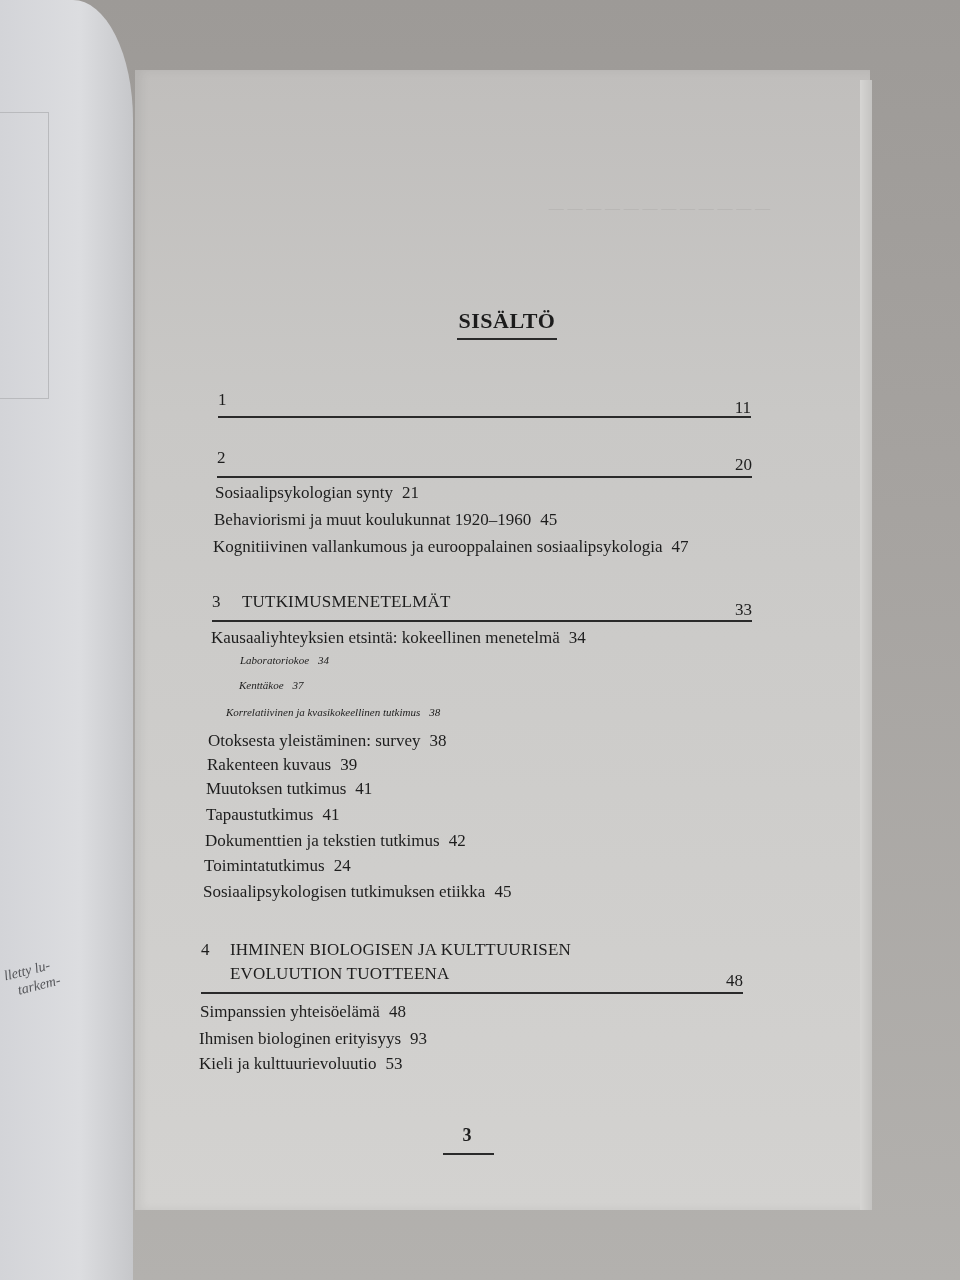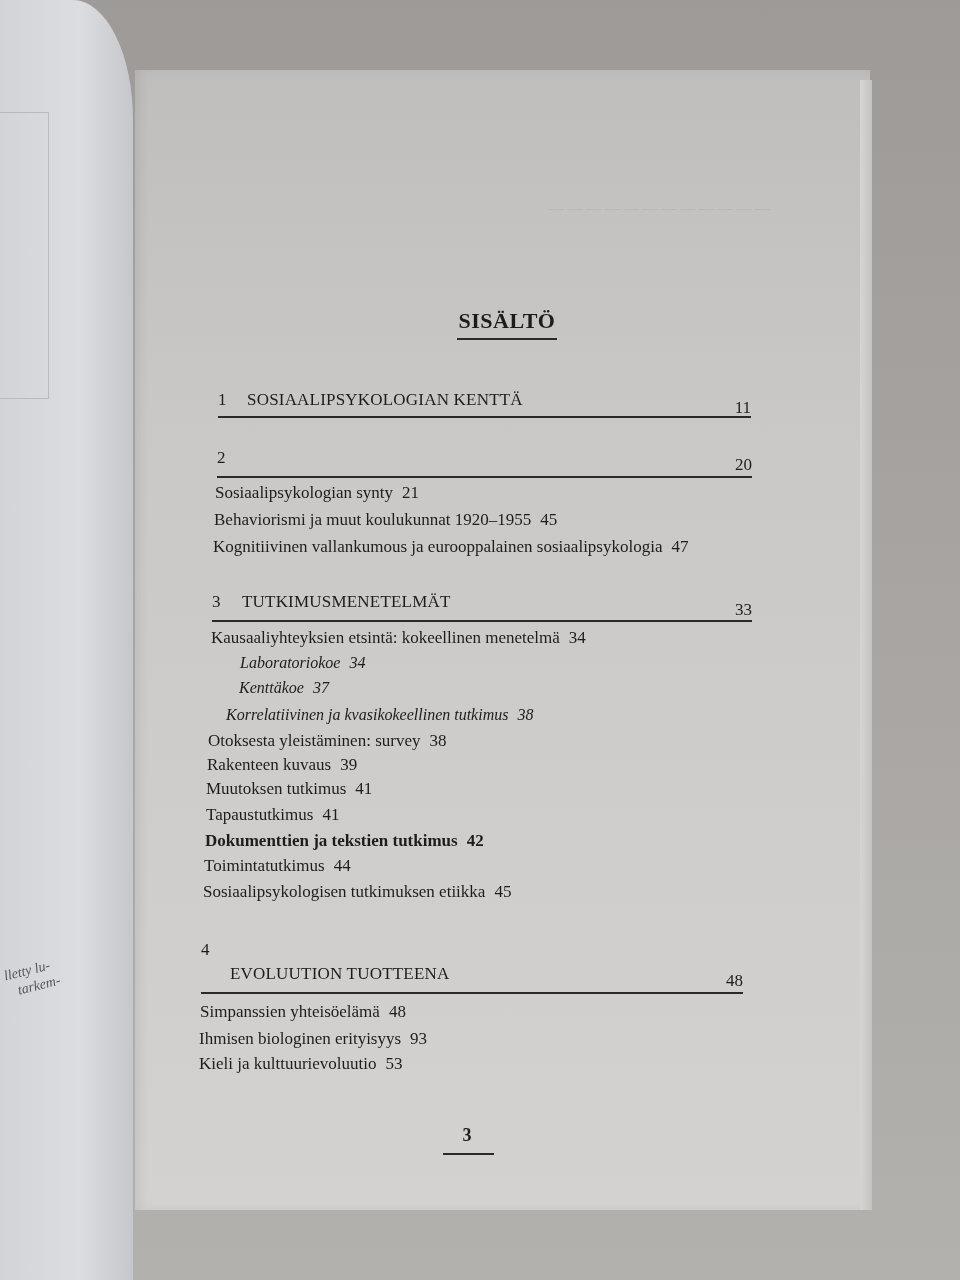--- a/index.html
+++ b/index.html
@@ -46,21 +46,21 @@
     transform: translateX(27px);
   }
   .chapter {
     position:absolute; color:#1d1d1d; font-size:17px;
   }
   .chapter .num { position:absolute; left:0; }
   .chapter .ttl { position:absolute; text-transform:uppercase; letter-spacing:0.2px; }
   .chapter .pg { position:absolute; right:0; }
   .chapter .rule { position:absolute; left:0; right:0; height:1.5px; background:#2a2a2a; }
   .entry { position:absolute; color:#1d1d1d; font-size:17px; white-space:nowrap; }
-  .entry.sub { font-style:italic; font-size:16px; }
+  .entry.sub { font-style:italic; font-size:11px; }
   .entry .p { margin-left:9px; }
   .folio {
     position:absolute; left:440px; top:1125px; width:54px; text-align:center;
     font-weight:bold; font-size:18px; color:#1e1e1e;
   }
   .folio-rule { position:absolute; left:443px; top:1153px; width:51px; height:2px; background:#2a2a2a; }
 </style>
 </head>
 <body>
 
@@ -76,54 +76,54 @@
 <div class="page-edge"></div>
 
 <div class="ghost" style="left:230px;top:200px;width:540px;">— — — — — — — — — — — —</div>
 
 <div class="title-wrap">
   <span class="title">SISÄLTÖ</span>
 </div>
 
 <div class="chapter" style="left:218px;top:390px;width:533px;height:30px;">
   <span class="num" style="top:0">1</span>
-  <span class="ttl" style="left:29px;top:0">SOSIAALIPSYKOLOGIAN KENTTÄ</span>
   <span class="pg" style="top:8px">11</span>
   <span class="rule" style="top:26px"></span>
 </div>
 
 <div class="chapter" style="left:217px;top:448px;width:535px;height:32px;">
   <span class="num" style="top:0">2</span>
   <span class="pg" style="top:7px">20</span>
   <span class="rule" style="top:28px"></span>
 </div>
 <div class="entry" style="left:215px;top:483px;"><span>Sosiaalipsykologian synty</span><span class="p">21</span></div>
-<div class="entry" style="left:214px;top:510px;"><span>Behaviorismi ja muut koulukunnat 1920–1955</span><span class="p">45</span></div>
+<div class="entry" style="left:214px;top:510px;"><span>Behaviorismi ja muut koulukunnat 1920–1960</span><span class="p">45</span></div>
 <div class="entry" style="left:213px;top:537px;"><span>Kognitiivinen vallankumous ja eurooppalainen sosiaalipsykologia</span><span class="p">47</span></div>
 
 <div class="chapter" style="left:212px;top:592px;width:540px;height:32px;">
   <span class="num" style="top:0">3</span>
   <span class="ttl" style="left:30px;top:0">TUTKIMUSMENETELMÄT</span>
   <span class="pg" style="top:8px">33</span>
   <span class="rule" style="top:28px"></span>
 </div>
 <div class="entry" style="left:211px;top:628px;"><span>Kausaaliyhteyksien etsintä: kokeellinen menetelmä</span><span class="p">34</span></div>
 <div class="entry sub" style="left:240px;top:654px;"><span>Laboratoriokoe</span><span class="p">34</span></div>
 <div class="entry sub" style="left:239px;top:679px;"><span>Kenttäkoe</span><span class="p">37</span></div>
 <div class="entry sub" style="left:226px;top:706px;"><span>Korrelatiivinen ja kvasikokeellinen tutkimus</span><span class="p">38</span></div>
 <div class="entry" style="left:208px;top:731px;"><span>Otoksesta yleistäminen: survey</span><span class="p">38</span></div>
 <div class="entry" style="left:207px;top:755px;"><span>Rakenteen kuvaus</span><span class="p">39</span></div>
 <div class="entry" style="left:206px;top:779px;"><span>Muutoksen tutkimus</span><span class="p">41</span></div>
 <div class="entry" style="left:206px;top:805px;"><span>Tapaustutkimus</span><span class="p">41</span></div>
-<div class="entry" style="left:205px;top:831px;font-weight:bold;"><span>Dokumenttien ja tekstien tutkimus</span><span class="p">42</span></div>
-<div class="entry" style="left:204px;top:856px;"><span>Toimintatutkimus</span><span class="p">44</span></div>
+<div class="entry" style="left:205px;top:831px;"><span>Dokumenttien ja tekstien tutkimus</span><span class="p">42</span></div>
+<div class="entry" style="left:204px;top:856px;"><span>Toimintatutkimus</span><span class="p">24</span></div>
 <div class="entry" style="left:203px;top:882px;"><span>Sosiaalipsykologisen tutkimuksen etiikka</span><span class="p">45</span></div>
 
 <div class="chapter" style="left:201px;top:940px;width:542px;height:56px;">
   <span class="num" style="top:0">4</span>
+  <span class="ttl" style="left:29px;top:0">IHMINEN BIOLOGISEN JA KULTTUURISEN</span>
   <span class="ttl" style="left:29px;top:24px">EVOLUUTION TUOTTEENA</span>
   <span class="pg" style="top:31px">48</span>
   <span class="rule" style="top:52px"></span>
 </div>
 <div class="entry" style="left:200px;top:1002px;"><span>Simpanssien yhteisöelämä</span><span class="p">48</span></div>
 <div class="entry" style="left:199px;top:1029px;"><span>Ihmisen biologinen erityisyys</span><span class="p">93</span></div>
 <div class="entry" style="left:199px;top:1054px;"><span>Kieli ja kulttuurievoluutio</span><span class="p">53</span></div>
 
 <div class="folio">3</div>
 <div class="folio-rule"></div>

